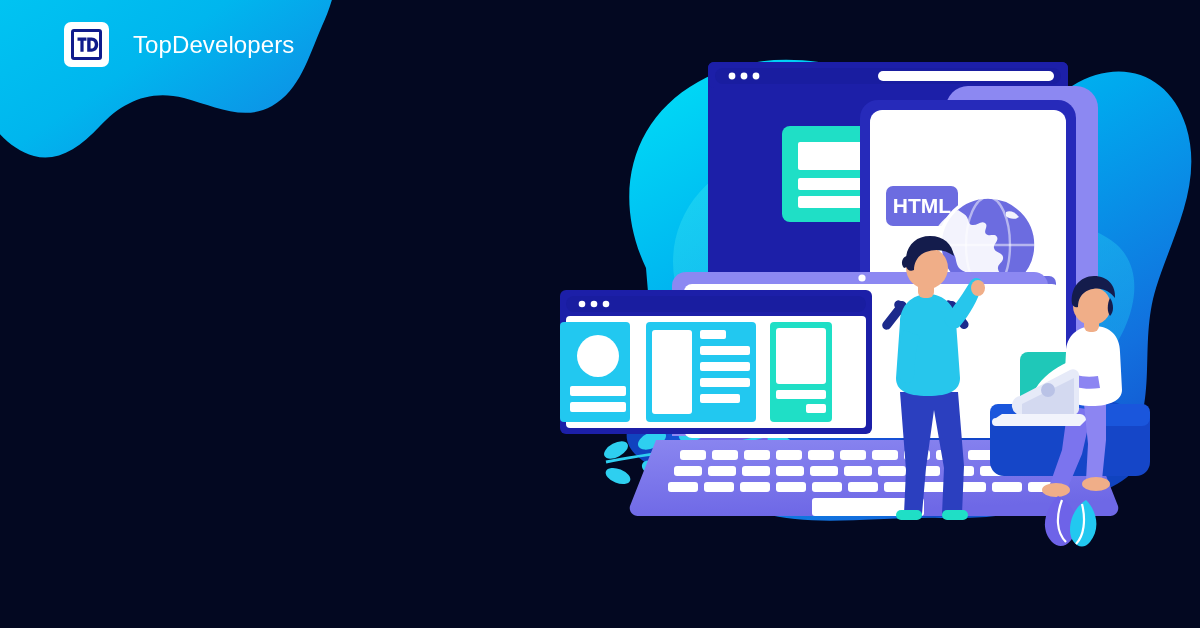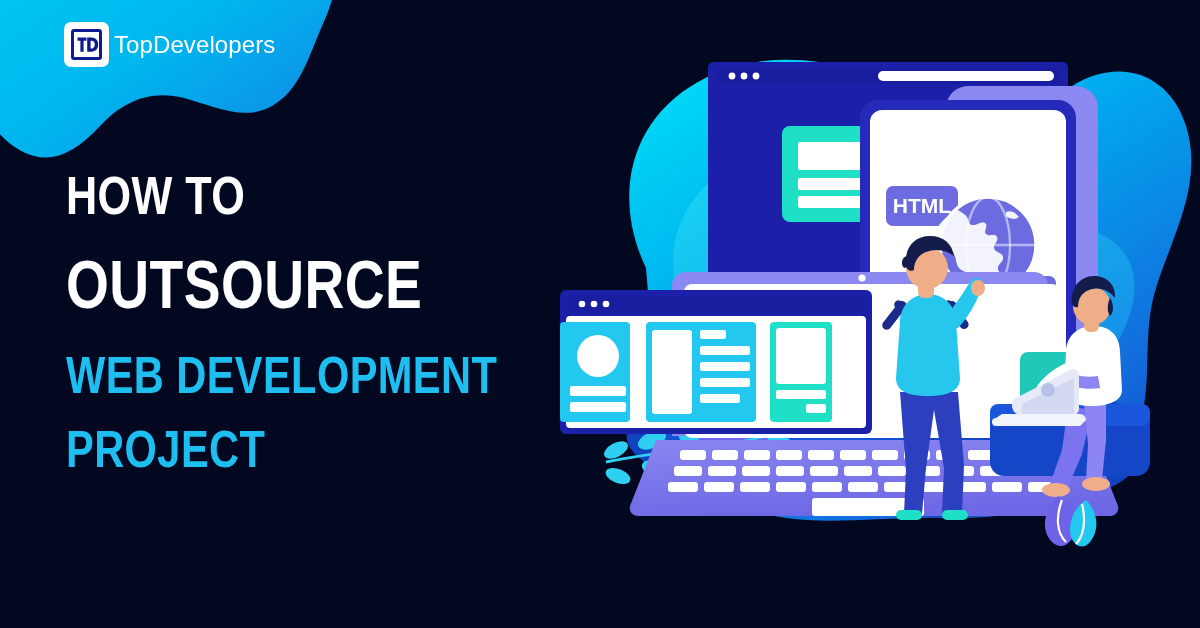--- a/index.html
+++ b/index.html
@@ -24,21 +24,21 @@
     width: 400px; height: 230px;
     pointer-events: none;
   }
 
   
   .logo-lockup {
     position: absolute;
     left: 64px; top: 22px;
     display: flex;
     align-items: center;
-    gap: 5px;
+    gap: 24px;
     z-index: 6;
   }
   .logo-mark {
     width: 45px; height: 45px;
     background: #ffffff;
     border-radius: 7px;
     display: flex;
     align-items: center;
     justify-content: center;
     flex: 0 0 auto;
@@ -121,26 +121,20 @@
         <rect x="1.5" y="1.5" width="28" height="28" rx="1.5" fill="none" stroke="#0F1B8C" stroke-width="3"></rect>
         <path d="M6.5 8.5 h9 v3.2 h-2.9 v11 H9.4 v-11 H6.5 Z" fill="#0F1B8C"></path>
         <path d="M16.2 8.5 h4.4 c4.0 0 6.6 2.9 6.6 7.1 c0 4.2 -2.6 7.1 -6.6 7.1
                  h-4.4 Z M19.6 11.7 v7.8 h1.0 c2.0 0 3.2 -1.5 3.2 -3.9
                  c0 -2.4 -1.2 -3.9 -3.2 -3.9 Z" fill="#0F1B8C"></path>
       </svg>
     </div>
     <span class="logo-wordmark">TopDevelopers</span>
   </div>
 
-  <div class="headline">
-    <span class="hl-line hl-eyebrow">HOW TO</span>
-    <span class="hl-line hl-main">OUTSOURCE</span>
-    <span class="hl-line hl-accent1">WEB DEVELOPMENT</span>
-    <span class="hl-line hl-accent2">PROJECT</span>
-  </div>
 
   <svg class="illustration" viewBox="0 0 640 628">
     <defs>
       <linearGradient id="gBlobBig" x1="0.15" y1="0" x2="0.9" y2="1">
         <stop offset="0%" stop-color="#00D8F6"></stop>
         <stop offset="38%" stop-color="#00A9EE"></stop>
         <stop offset="75%" stop-color="#1270DE"></stop>
         <stop offset="100%" stop-color="#1546C8"></stop>
       </linearGradient>
       <linearGradient id="gBlobInner" x1="0" y1="0" x2="1" y2="1">

